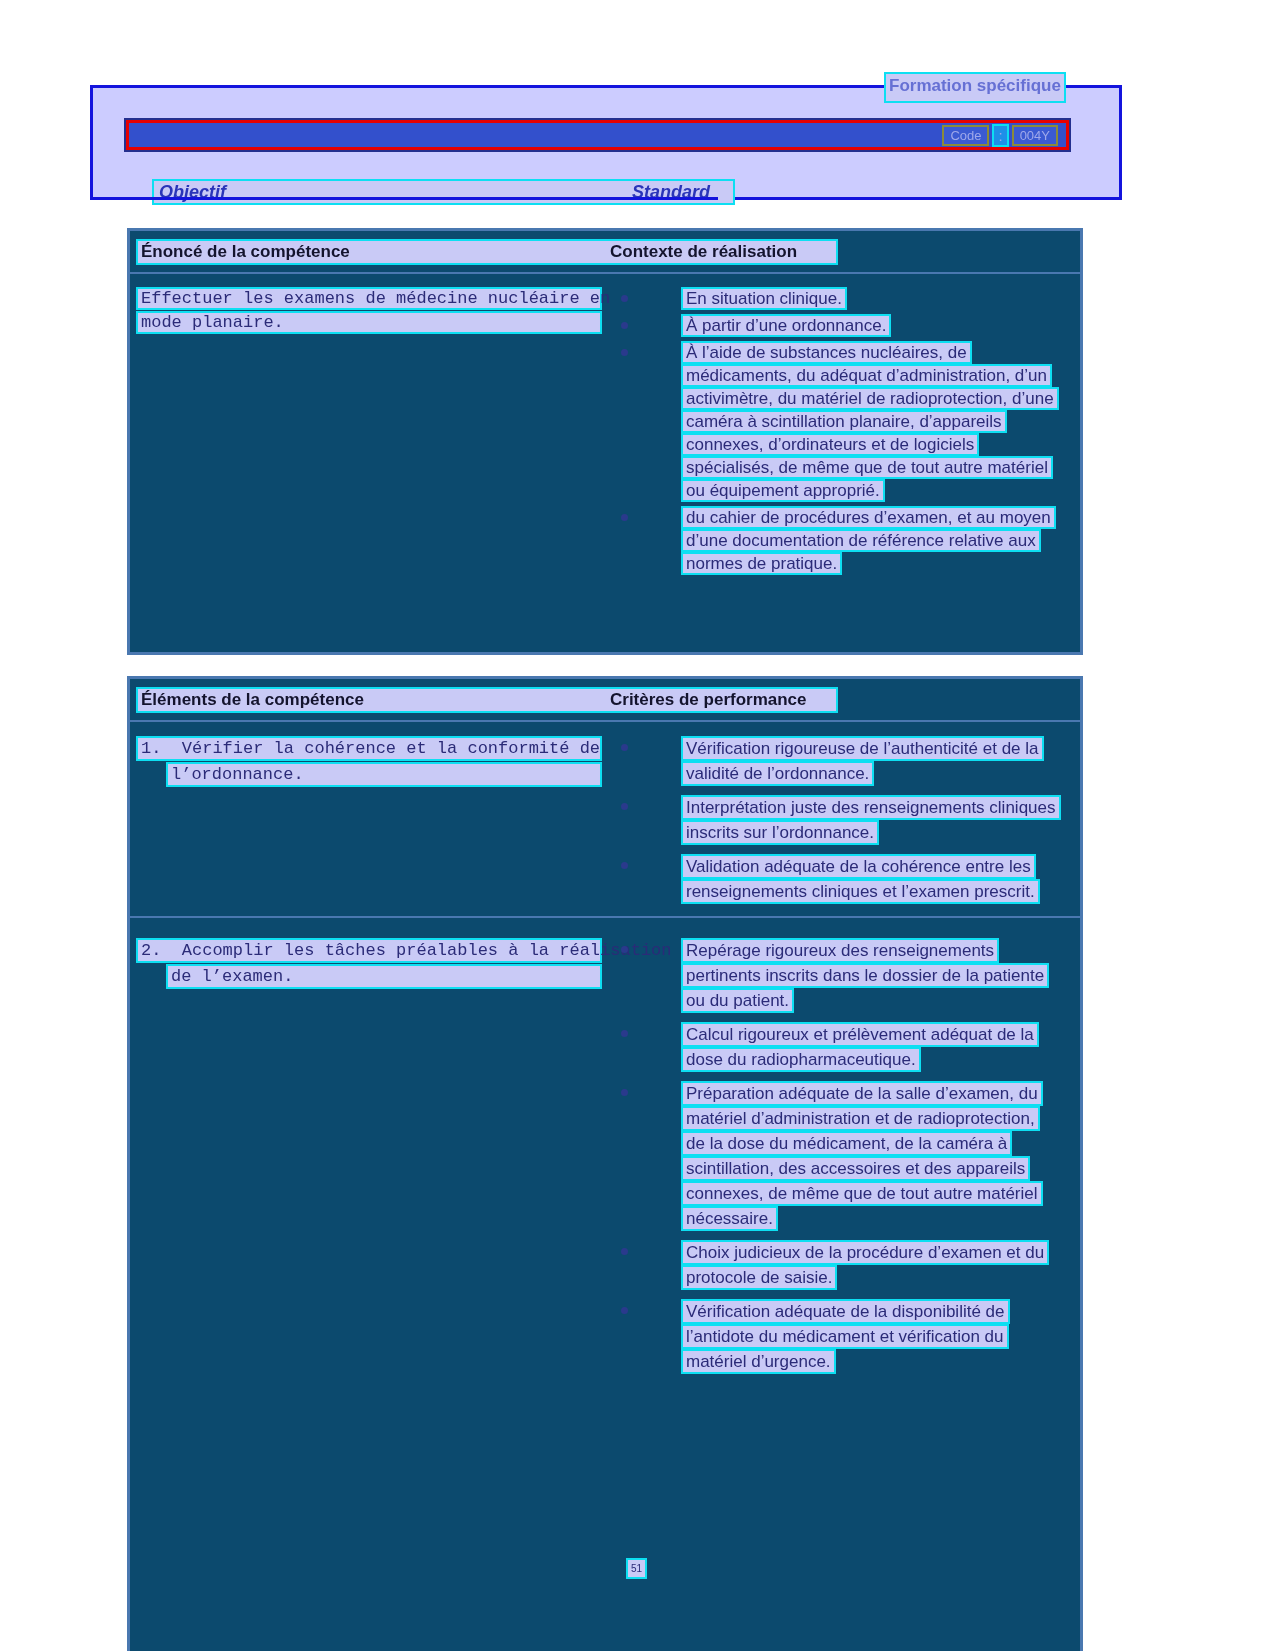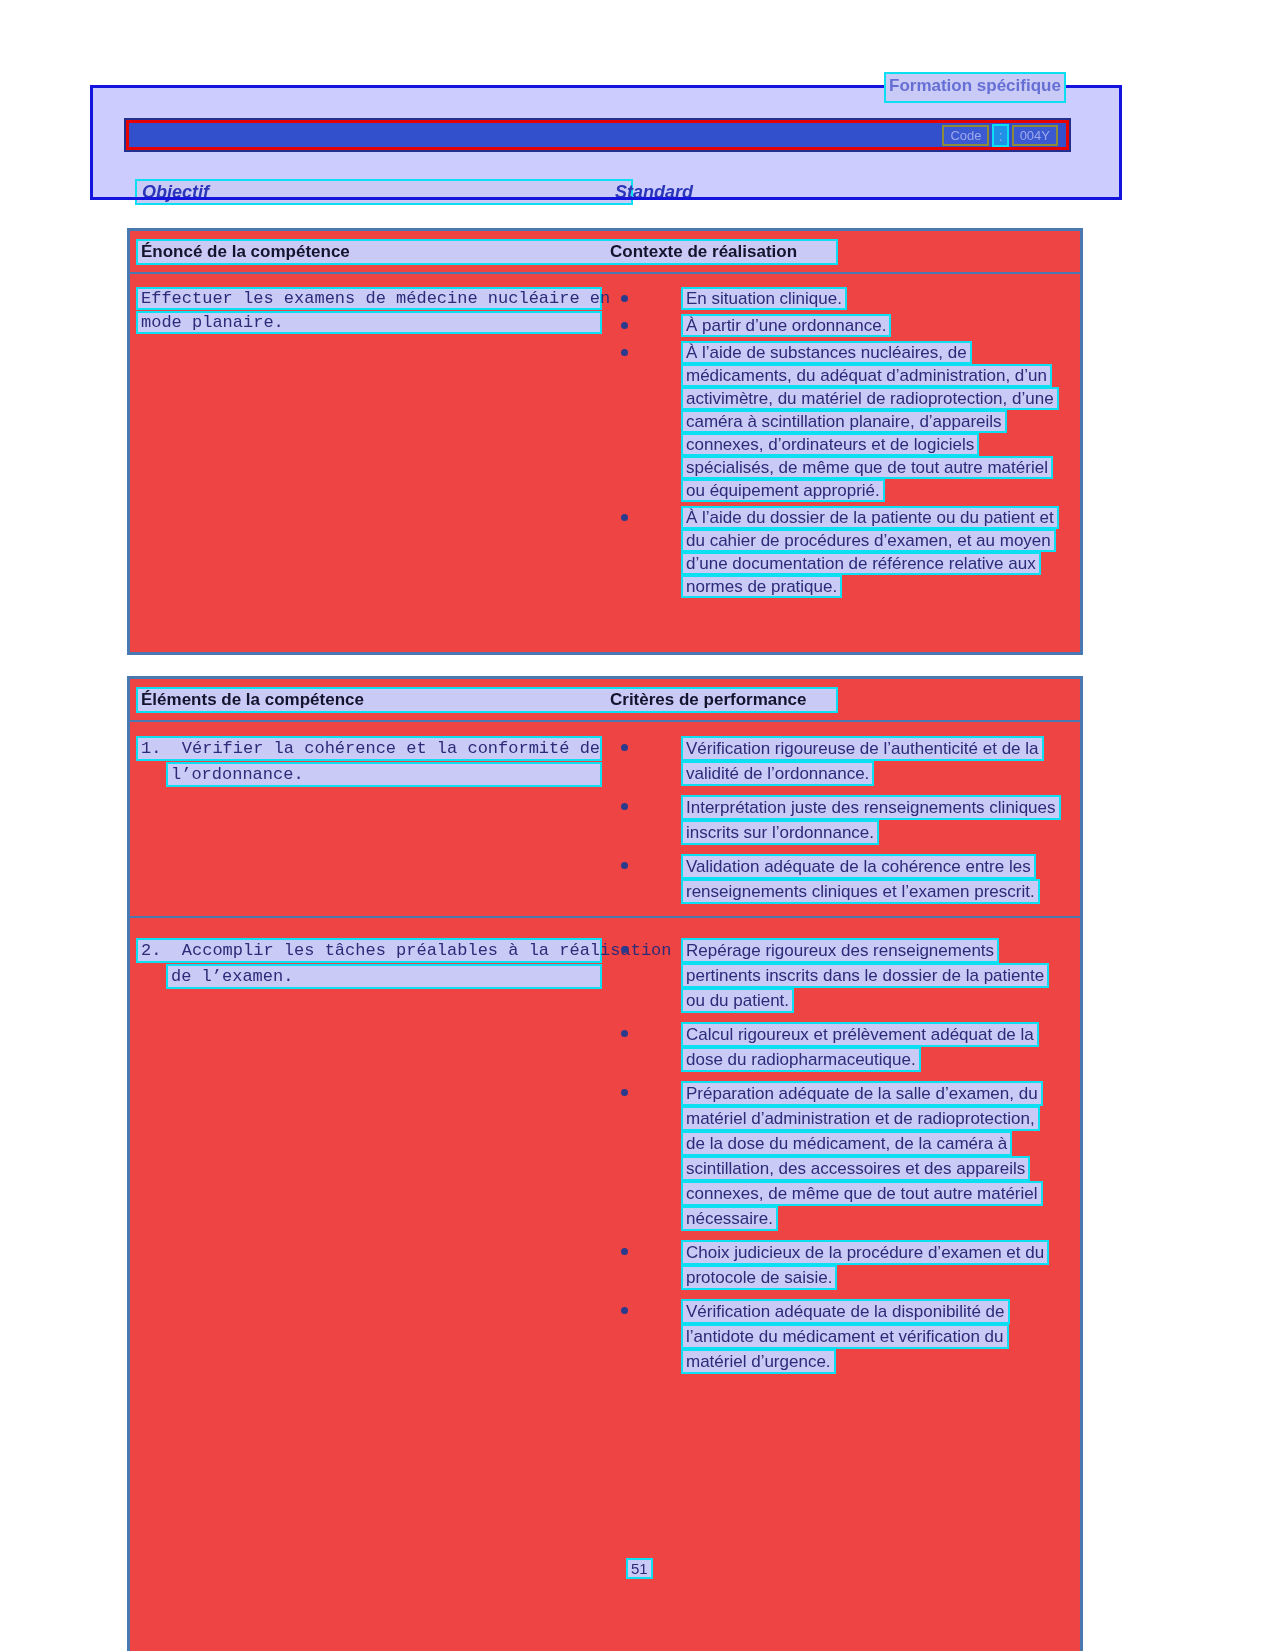--- a/index.html
+++ b/index.html
@@ -38,38 +38,38 @@
     display:inline-block;border:2px solid var(--code-box-border);
     background:var(--code-box-fill);color:var(--code-text);
     font-size:13px;line-height:17px;padding:0 6px;
   }
   .colon-chip{
     display:inline-block;border:2px solid var(--overlay-border);
     background:var(--colon-box-fill);color:var(--code-text);
     font-size:15px;line-height:19px;padding:0 4px;
   }
   #objstd{
-    position:absolute;left:135px;top:179px;width:498px;height:26px;
+    position:absolute;left:152px;top:179px;width:583px;height:26px;
     box-sizing:border-box;z-index:4;
     border:2px solid var(--overlay-border);background:var(--overlay-fill);
   }
   #objstd .hword{
     position:absolute;top:0;font-size:18px;line-height:22px;
     font-weight:bold;font-style:italic;color:var(--title-ink);
   }
   #objstd .w-left{left:5px;}
   #objstd .w-right{left:478px;}
   #objstd-line{
     position:absolute;left:135px;top:197px;width:583px;height:3px;
     background:var(--frame-border);z-index:5;
   }
   
   .ctable{
     position:absolute;left:127px;width:956px;box-sizing:border-box;
-    border:3px solid var(--table-border);background:#ef4444;
+    border:3px solid var(--table-border);background:#0c4a6e;
   }
   #table-1{top:228px;height:427px;}
   #table-2{top:676px;height:994px;}
   .thead{
     height:41px;border-bottom:2px solid var(--table-border);
     position:relative;
   }
   .thead .hbox{
     position:absolute;left:6px;top:8px;width:702px;height:26px;
     box-sizing:border-box;border:2px solid var(--overlay-border);
@@ -95,21 +95,21 @@
   .bullet{display:flex;align-items:flex-start;}
   #table-1 .bullet{margin-bottom:4px;}
   #table-2 .bullet{margin-bottom:9px;}
   .dot{
     flex:none;width:7px;height:7px;border-radius:50%;
     background:var(--dot-color);margin:8px 13px 0 9px;
   }
   .blines{display:flex;flex-direction:column;align-items:flex-start;padding-left:40px;}
   
   #page-number{
-    position:absolute;left:626px;top:1558px;font-size:15px;line-height:15px;text-align:center;
+    position:absolute;left:626px;top:1558px;font-size:10px;line-height:15px;text-align:center;
   }
 </style>
 </head>
 <body>
 
 <span id="fs-label" class="tbox">Formation spécifique</span>
 
 <div id="header-frame">
   <div id="code-banner">
     <span class="code-chip">Code</span>
@@ -158,21 +158,20 @@
               <span class="tbox bline">activimètre, du matériel de radioprotection, d’une</span>
               <span class="tbox bline">caméra à scintillation planaire, d’appareils</span>
               <span class="tbox bline">connexes, d’ordinateurs et de logiciels</span>
               <span class="tbox bline">spécialisés, de même que de tout autre matériel</span>
               <span class="tbox bline">ou équipement approprié.</span>
             </div>
           </div>
           <div class="bullet">
             <span class="dot"></span>
             <div class="blines">
-              <span class="tbox bline">À l’aide du dossier de la patiente ou du patient et</span>
               <span class="tbox bline">du cahier de procédures d’examen, et au moyen</span>
               <span class="tbox bline">d’une documentation de référence relative aux</span>
               <span class="tbox bline">normes de pratique.</span>
             </div>
           </div>
         </div>
       </div>
     </div>
 </div>
 

